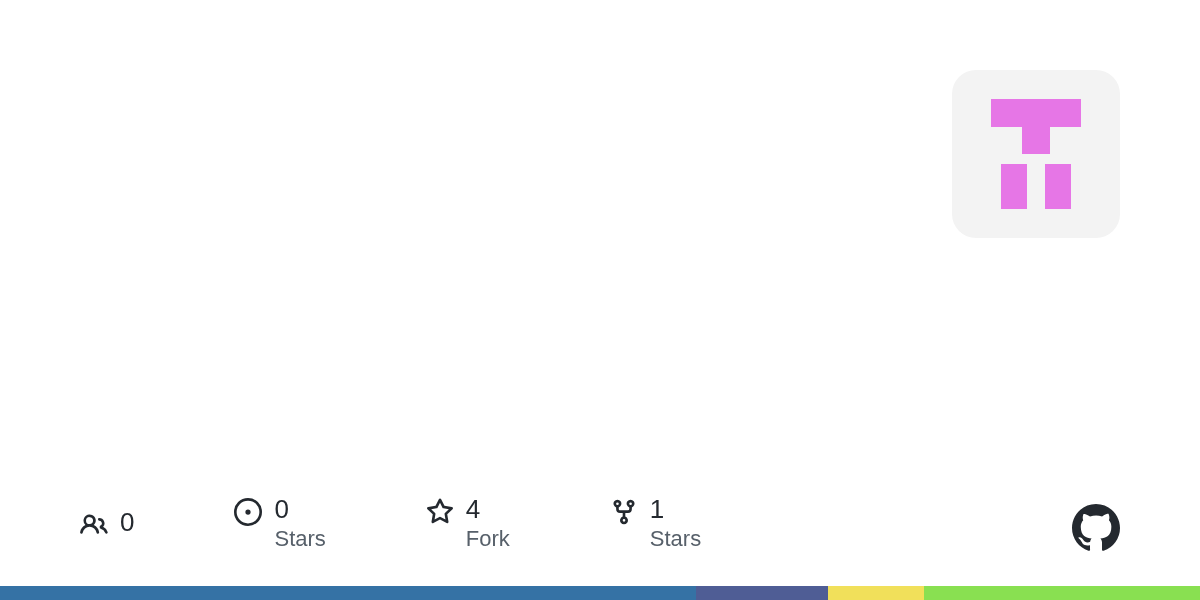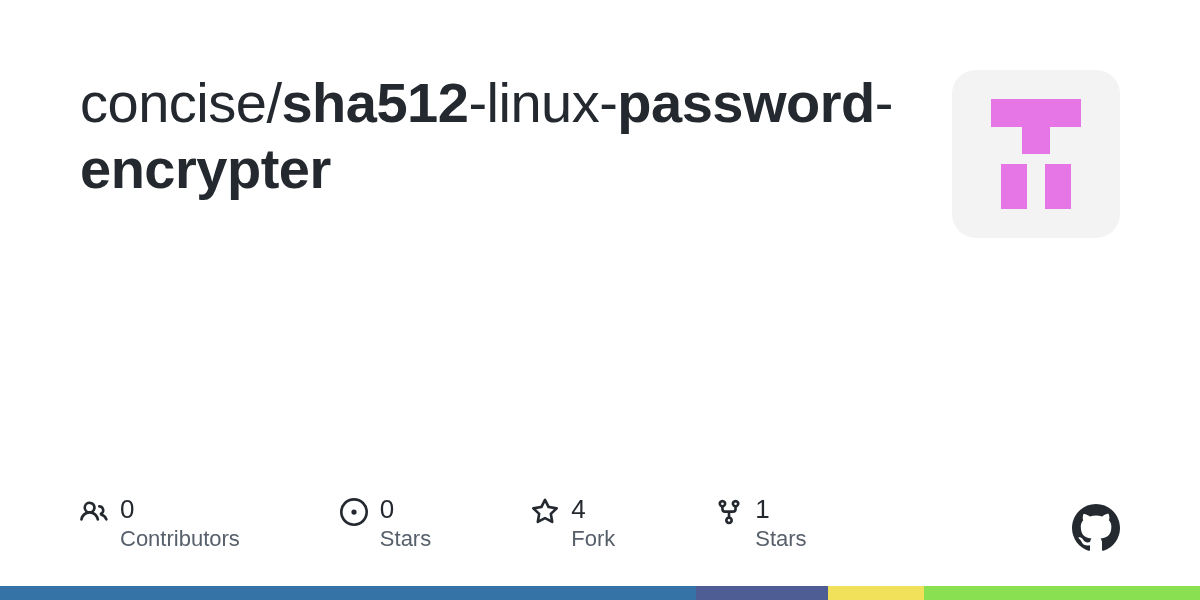--- a/index.html
+++ b/index.html
@@ -93,44 +93,40 @@
 .bar-blue { background: #3572A5; flex: 0 0 58%; }
 .bar-teal { background: #4F5D95; flex: 0 0 11%; }
 .bar-yellow { background: #f1e05a; flex: 0 0 8%; }
 .bar-gray { background: #89e051; flex: 0 0 23%; }
 </style>
 </head>
 <body>
 
 <div class="container">
   <div class="left">
-    <h1 class="title">
-      <span class="owner">concise</span><span class="slash">/</span><span class="bold">sha512</span><span>-</span><span>linux</span><span>-</span><span class="bold">password</span><span>-</span><span class="bold">encrypter</span>
-    </h1>
   </div>
   <div class="avatar">
     <svg viewBox="0 0 130 130">
       <rect x="20" y="10" width="90" height="28" fill="#e676e6"></rect>
       <rect x="51" y="10" width="28" height="55" fill="#e676e6"></rect>
       <rect x="30" y="75" width="26" height="45" fill="#e676e6"></rect>
       <rect x="74" y="75" width="26" height="45" fill="#e676e6"></rect>
     </svg>
   </div>
 </div>
 
 <div class="stats-row">
   <div class="stat">
     <span class="stat-icon">
       <svg viewBox="0 0 16 16">
           <path d="M2 5.5a3.5 3.5 0 1 1 5.898 2.549 5.508 5.508 0 0 1 3.034 4.084.75.75 0 1 1-1.482.235 4 4 0 0 0-7.9 0 .75.75 0 0 1-1.482-.236A5.507 5.507 0 0 1 3.102 8.05 3.493 3.493 0 0 1 2 5.5ZM11 4a3.001 3.001 0 0 1 2.22 5.018 5.01 5.01 0 0 1 2.56 3.012.749.749 0 0 1-.885.954.752.752 0 0 1-.549-.514 3.507 3.507 0 0 0-2.522-2.372.75.75 0 0 1-.574-.73v-.352a.75.75 0 0 1 .416-.672A1.5 1.5 0 0 0 11 5.5.75.75 0 0 1 11 4Zm-5.5-.5a2 2 0 1 0-.001 3.999A2 2 0 0 0 5.5 3.5Z"></path>
         </svg>
     </span>
     <div class="stat-text">
       <span class="stat-count">0</span>
-      <span class="stat-label">Contributors</span>
     </div>
   </div>
 
   <div class="stat">
     <span class="stat-icon">
       <svg viewBox="0 0 16 16">
           <path d="M8 9.5a1.5 1.5 0 1 0 0-3 1.5 1.5 0 0 0 0 3Z"></path>
           <path d="M8 0a8 8 0 1 1 0 16A8 8 0 0 1 8 0ZM1.5 8a6.5 6.5 0 1 0 13 0 6.5 6.5 0 0 0-13 0Z"></path>
         </svg>
     </span>

